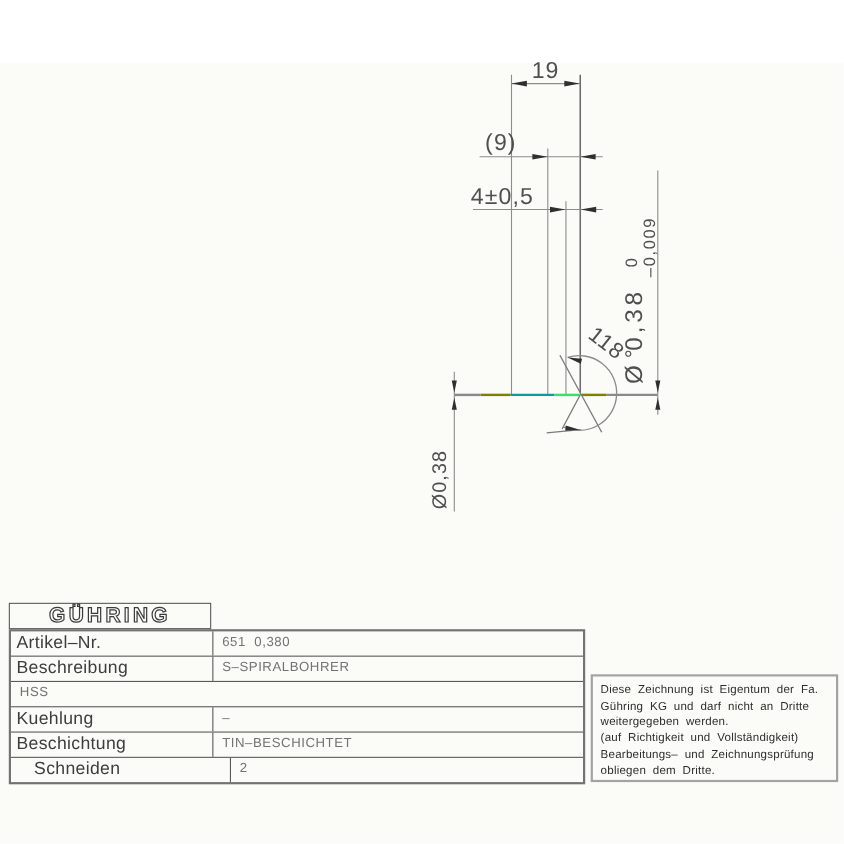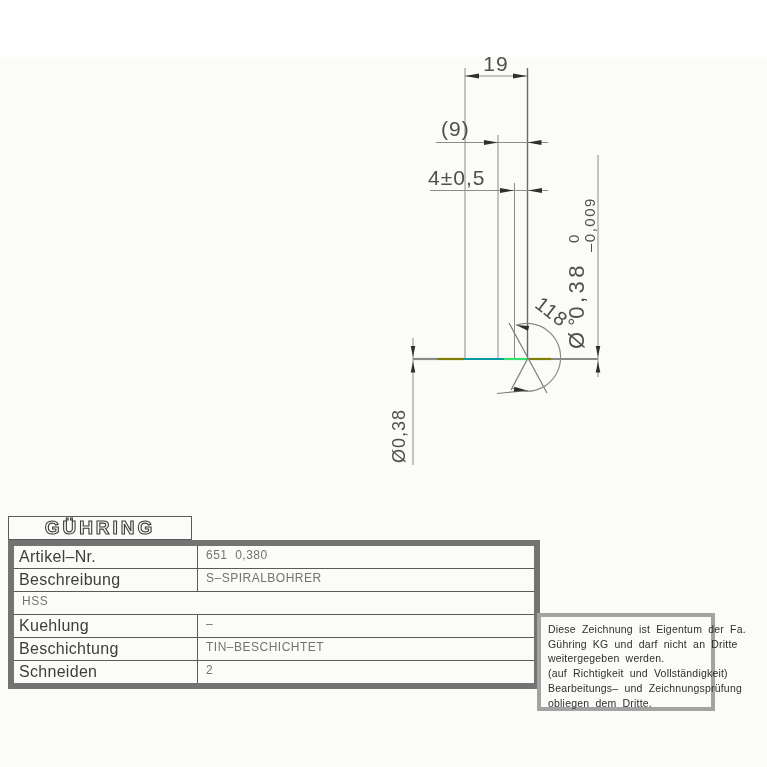--- a/index.html
+++ b/index.html
@@ -12,52 +12,52 @@
     position:absolute;left:0;top:57px;width:767px;height:710px;
     background:#fbfcf8;
   }
   svg.drawing{position:absolute;left:0;top:0;}
   svg text{
     font-family:"Liberation Sans", sans-serif;
     fill:#4f4f4f;
   }
 
   
-  .title-block{position:absolute;left:8px;top:516px;}
+  .title-block{position:absolute;left:8px;top:548px;}
   .logo-cell{
     width:182px;height:22px;
     border:1px solid #5a5a5a;
     display:flex;align-items:center;justify-content:center;
     background:transparent;
   }
   .logo-text{
     font-size:19px;font-weight:bold;letter-spacing:3px;
     color:transparent;
     -webkit-text-stroke:1.1px #3a3a3a;
   }
   .tb-table{
     width:520px;
-    border:6px solid #737373;
+    border:2px solid #737373;
   }
   .tb-row{display:flex;height:22px;border-bottom:1px solid #5a5a5a;}
-  .tb-row:last-child{border-bottom:none;}
+  .tb-row:last-child{border-bottom:none;margin-left:16px;}
   .tb-label{
     width:178px;border-right:1px solid #5a5a5a;
     font-size:16px;color:#3d3d3d;letter-spacing:0.3px;
     padding:2px 0 0 5px;
   }
   .tb-value{
     flex:1;font-size:12px;color:#737373;letter-spacing:0.5px;
     padding:2px 0 0 8px;white-space:pre;
   }
 
   
   .notice-box{
-    position:absolute;left:537px;top:613px;width:178px;height:98px;
-    box-sizing:border-box;border:4px solid #a3a3a3;
+    position:absolute;left:537px;top:613px;width:225px;height:98px;
+    box-sizing:border-box;border:2px solid #a3a3a3;
     padding:5px 4px 4px 7px;background:#fbfcf8;
   }
   .notice-line{
     font-size:10.5px;line-height:14.7px;color:#2e2e2e;
     word-spacing:3px;letter-spacing:0.2px;white-space:nowrap;
   }
 </style>
 </head>
 <body>
 

